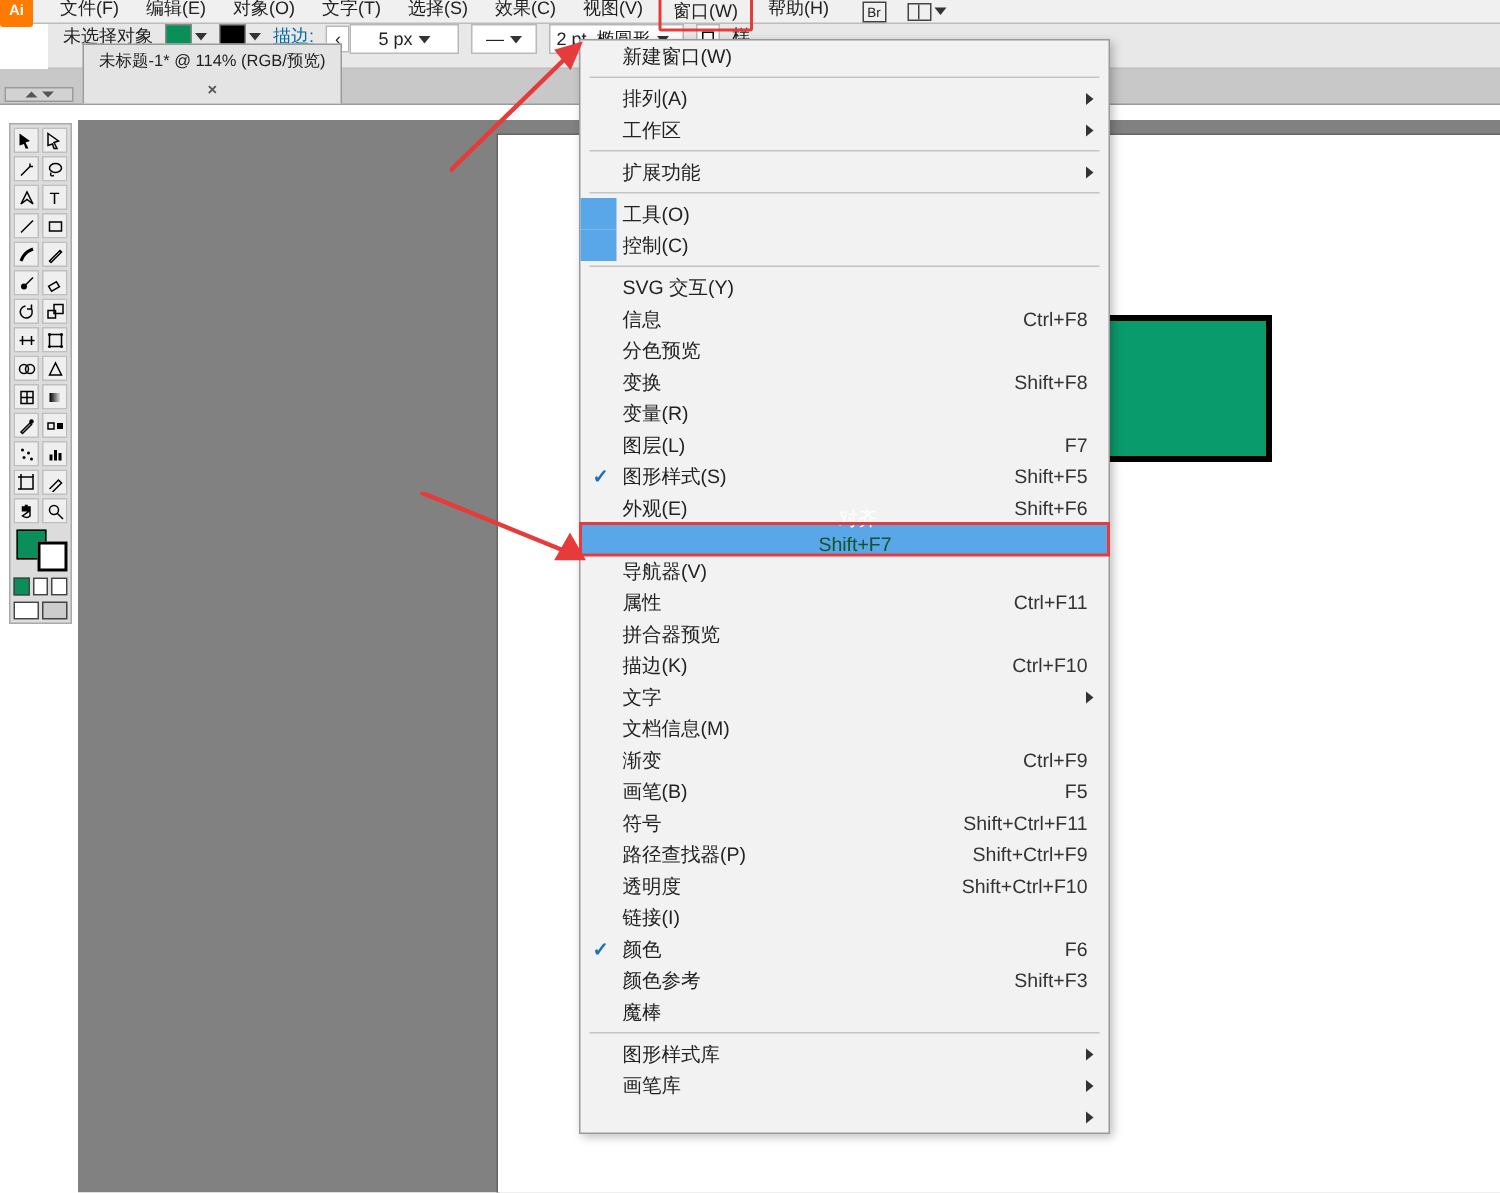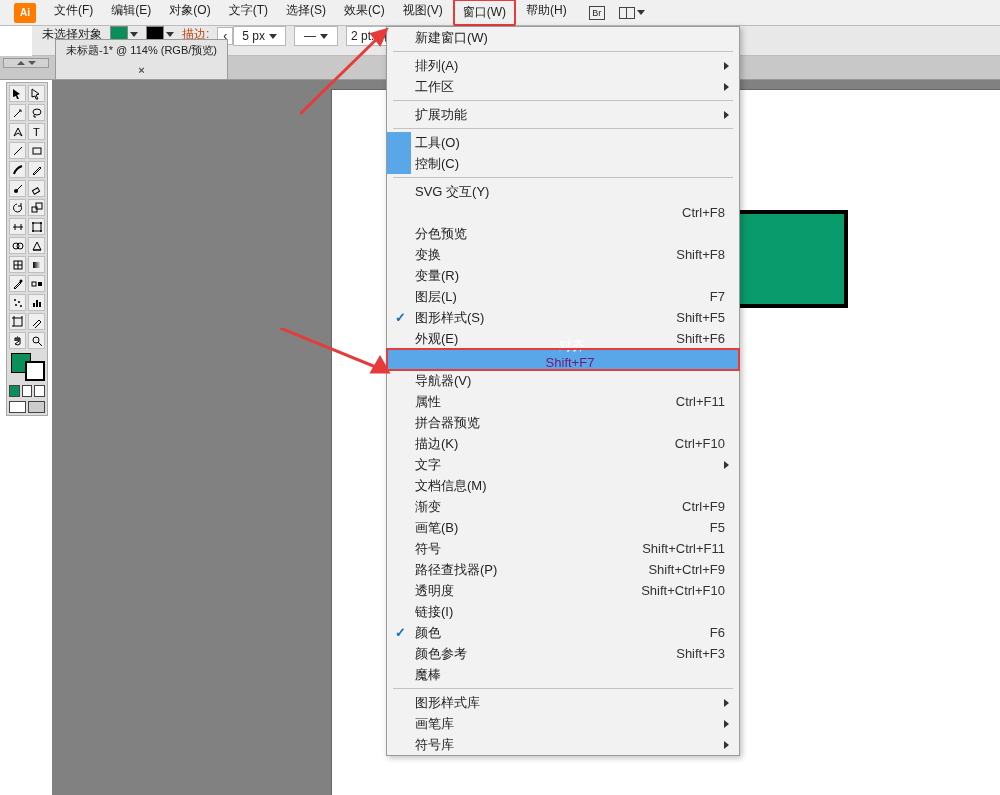--- a/index.html
+++ b/index.html
@@ -1,34 +1,34 @@
 <!DOCTYPE html>
 <html><head>
 <meta charset="utf-8">
 <style>
   * { box-sizing: border-box; margin: 0; padding: 0; font-family: "Microsoft YaHei", Arial, sans-serif; }
   body { width:1000px; height:795px; background:#fff; overflow:hidden; position:relative; font-size:12px; color:#222; }
 
   
-  .menubar { height:26px; background:#f0f0f0; border-bottom:1px solid #bcbcbc; display:flex; align-items:center; padding-left:14px; position:relative; }
+  .menubar { height:16px; background:#f0f0f0; border-bottom:1px solid #bcbcbc; display:flex; align-items:center; padding-left:0; position:relative; }
   .app-badge { width:22px; height:20px; background:#ff7b00; color:#fff; font-weight:700; font-size:10px; display:flex; align-items:center; justify-content:center; border-radius:2px; margin-right:10px; }
   .menu-item { padding:3px 8px; margin-right:2px; cursor:default; }
   .menu-item.open { border:2px solid #e63b3b; border-radius:2px; }
   .menubar-right { display:flex; align-items:center; margin-left:12px; gap:14px; }
   .br-icon { width:16px; height:14px; border:1px solid #444; font-size:9px; display:flex; align-items:center; justify-content:center; }
   .tri-icon { width:0; height:0; border-left:4px solid transparent; border-right:4px solid transparent; border-top:5px solid #333; margin-left:2px; }
 
   
   .optionsbar { height:30px; background:#e8e8e8; border-bottom:1px solid #bcbcbc; display:flex; align-items:flex-start; padding-left:10px; gap:8px;margin-left:32px; }
   .opt-swatch { width:18px; height:16px; display:inline-block; border:1px solid #888; }
   .opt-swatch.green { background:#0a8f5b; }
   .opt-swatch.black { background:#000; }
   .opt-dd { width:0; height:0; border-left:4px solid transparent; border-right:4px solid transparent; border-top:5px solid #333; display:inline-block; vertical-align:middle; }
-  .opt-link { color:#c2410c; text-decoration:underline; }
-  .opt-field { border:1px solid #b8b8b8; background:#fff; padding:1px 8px; height:20px; display:flex; align-items:center; min-width:40px; }
+  .opt-link { color:#0369a1; text-decoration:underline; }
+  .opt-field { border:1px solid #b8b8b8; background:#fff; padding:1px 18px; height:20px; display:flex; align-items:center; min-width:40px; }
   .opt-combo { display:flex; align-items:center; border:1px solid #b8b8b8; background:#fff; height:20px; padding:1px 4px; gap:4px; }
   .tiny-btn { width:16px; height:18px; border:1px solid #b8b8b8; background:#fff; display:flex; align-items:center; justify-content:center; }
   .tiny-rect { width:8px; height:8px; border:1px solid #000; }
 
   
   .doctab-row { height:24px; background:#c8c8c8; display:flex; align-items:flex-end; padding-left:55px; border-bottom:1px solid #9a9a9a; }
   .collapse-handle { position:absolute; left:3px; top:58px; width:46px; height:10px; background:#d2d2d2; border:1px solid #9a9a9a; display:flex; align-items:center; justify-content:center; gap:3px; z-index:4;}
   .collapse-handle::before,.collapse-handle::after { content:""; width:0; height:0; border-left:4px solid transparent;border-right:4px solid transparent; }
   .collapse-handle::before { border-bottom:4px solid #555; }
   .collapse-handle::after  { border-top:4px solid #555; }
@@ -56,21 +56,21 @@
   
   .dropdown { position:absolute; left:386px; top:26px; width:354px; background:#f2f2f2; border:1px solid #9a9a9a; box-shadow:2px 2px 6px rgba(0,0,0,.25); z-index:20; font-size:13px; }
   .dd-row { display:flex; align-items:center; height:21px; padding:0 10px 0 28px; position:relative; cursor:default;justify-content:flex-end; }
   .dd-row .lbl { flex:1; }
   .dd-row .sc { color:#333; padding-right:4px; }
   .dd-row .arrow { width:0; height:0; border-top:4px solid transparent;border-bottom:4px solid transparent; border-left:5px solid #333; position:absolute; right:10px; }
   .dd-row.check::before { content:"✓"; position:absolute; left:8px; color:#1d6fb8; font-weight:700; }
   .dd-group-check { position:absolute; left:0; top:0; width:24px; background:#59a7e8; }
   .dd-sep { height:1px; background:#c4c4c4; margin:3px 6px; }
   .dd-row.hovered { background:#59a7e8; color:#fff; }
-  .dd-row.hovered .sc { color:#701a75; }
+  .dd-row.hovered .sc { color:#14532d; }
   .dd-row.highlight { outline:2px solid #e63b3b; outline-offset:-1px;flex-direction:column; }
 
   
   .arrow-red { position:absolute; stroke:#e63b3b; stroke-width:3; fill:none; z-index:30; }
   .arrow-head { fill:#e63b3b; }
 </style>
 </head>
 <body>
 
 <div class="menubar">
@@ -347,20 +347,21 @@
     </div>
     <div class="dd-row check">
       <div class="dd-group-check" style="height: 21px;"></div>
       <span class="lbl">控制(C)</span>
     </div>
     <div class="dd-sep"></div>
     <div class="dd-row">
       <span class="lbl">SVG 交互(Y)</span>
     </div>
     <div class="dd-row">
+      <span class="lbl">信息</span>
       <span class="sc">Ctrl+F8</span>
     </div>
     <div class="dd-row">
       <span class="lbl">分色预览</span>
     </div>
     <div class="dd-row">
       <span class="lbl">变换</span>
       <span class="sc">Shift+F8</span>
     </div>
     <div class="dd-row">
@@ -440,21 +441,20 @@
     <div class="dd-sep"></div>
     <div class="dd-row">
       <span class="lbl">图形样式库</span>
       <span class="arrow"></span>
     </div>
     <div class="dd-row">
       <span class="lbl">画笔库</span>
       <span class="arrow"></span>
     </div>
     <div class="dd-row">
-      <span class="lbl">符号库</span>
       <span class="arrow"></span>
     </div>
   </div>
 
 <svg class="arrow-red" style="left:300px;top:24px;" width="120" height="100">
   <line x1="0" y1="90" x2="86" y2="6" stroke="#e63b3b" stroke-width="3"></line>
   <polygon class="arrow-head" points="86,6 72,10 80,20"></polygon>
 </svg>
 <svg class="arrow-red" style="left:280px;top:328px;" width="130" height="60">
   <line x1="0" y1="0" x2="108" y2="44" stroke="#e63b3b" stroke-width="3"></line>

